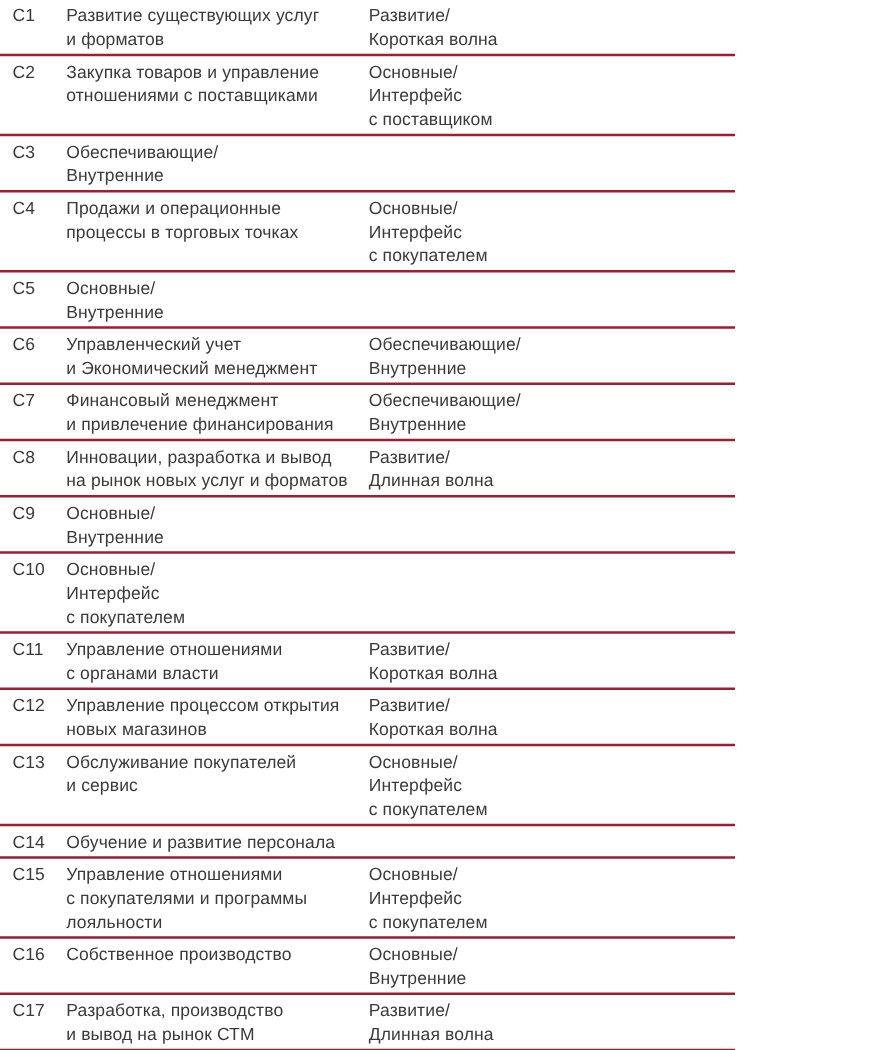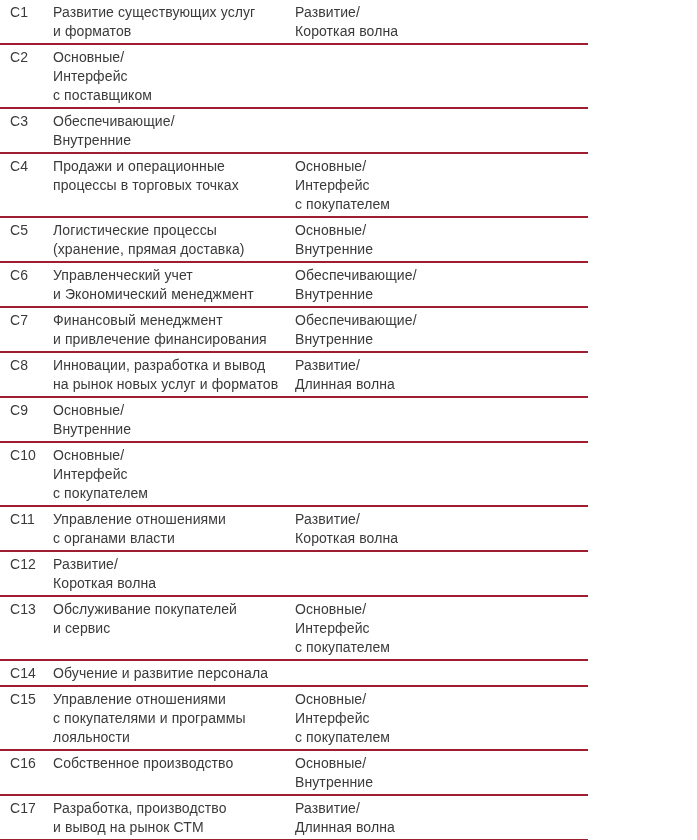--- a/index.html
+++ b/index.html
@@ -46,41 +46,41 @@
   <div>
       <div class="row">
     <div class="cell id">C1</div>
     <div class="cell desc">Развитие существующих услуг
 и форматов</div>
     <div class="cell cat">Развитие/
 Короткая волна</div>
   </div>
       <div class="row">
     <div class="cell id">C2</div>
+    <div class="cell desc">Закупка товаров и управление
+отношениями с поставщиками</div>
     <div class="cell cat">Основные/
 Интерфейс
 с поставщиком</div>
   </div>
       <div class="row">
     <div class="cell id">C3</div>
     <div class="cell cat">Обеспечивающие/
 Внутренние</div>
   </div>
       <div class="row">
     <div class="cell id">C4</div>
     <div class="cell desc">Продажи и операционные
 процессы в торговых точках</div>
     <div class="cell cat">Основные/
 Интерфейс
 с покупателем</div>
   </div>
       <div class="row">
     <div class="cell id">C5</div>
-    <div class="cell desc">Логистические процессы
-(хранение, прямая доставка)</div>
     <div class="cell cat">Основные/
 Внутренние</div>
   </div>
       <div class="row">
     <div class="cell id">C6</div>
     <div class="cell desc">Управленческий учет
 и Экономический менеджмент</div>
     <div class="cell cat">Обеспечивающие/
 Внутренние</div>
   </div>
@@ -111,20 +111,22 @@
   </div>
       <div class="row">
     <div class="cell id">C11</div>
     <div class="cell desc">Управление отношениями
 с органами власти</div>
     <div class="cell cat">Развитие/
 Короткая волна</div>
   </div>
       <div class="row">
     <div class="cell id">C12</div>
+    <div class="cell desc">Управление процессом открытия
+новых магазинов</div>
     <div class="cell cat">Развитие/
 Короткая волна</div>
   </div>
       <div class="row">
     <div class="cell id">C13</div>
     <div class="cell desc">Обслуживание покупателей
 и сервис</div>
     <div class="cell cat">Основные/
 Интерфейс
 с покупателем</div>

